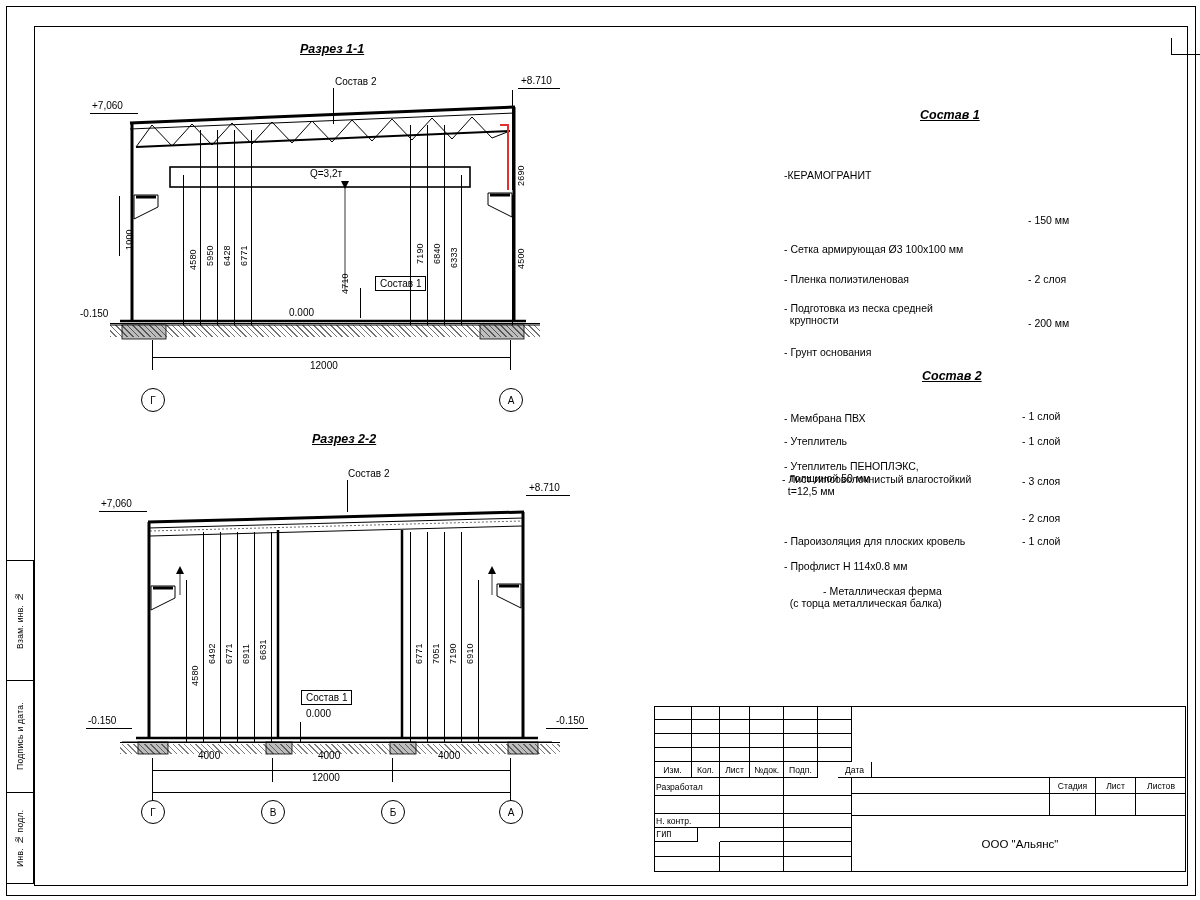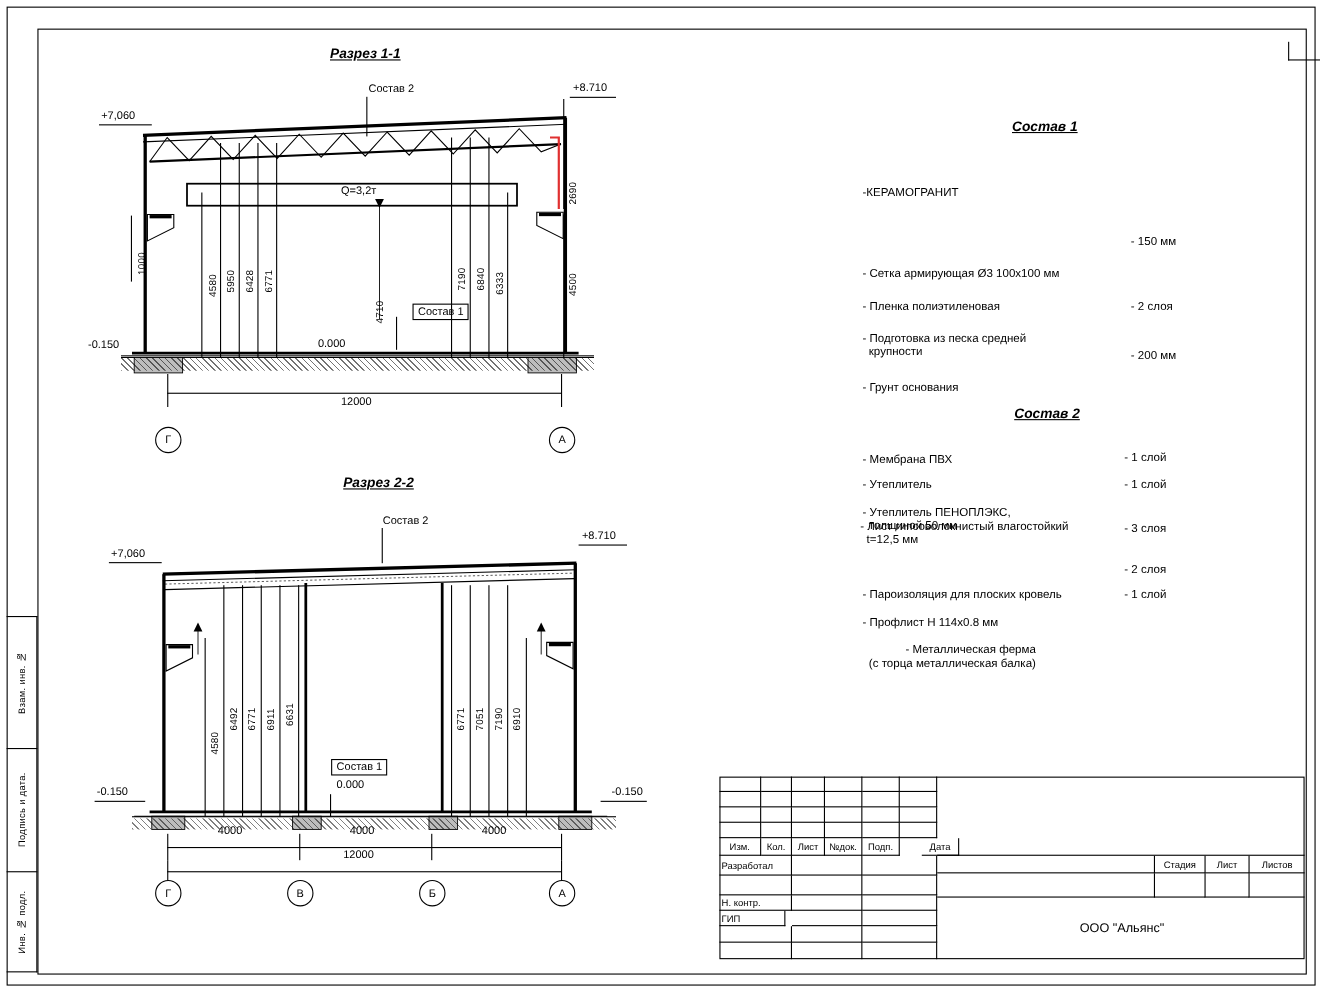--- a/index.html
+++ b/index.html
@@ -329,21 +329,21 @@
     <div class="tc" style="left:130px;top:72px;width:68px;height:18px;"></div>
 
     <div class="tc" style="left:0;top:90px;width:66px;height:18px;"></div>
     <div class="tc" style="left:66px;top:90px;width:64px;height:18px;"></div>
     <div class="tc" style="left:130px;top:90px;width:68px;height:18px;"></div>
 
     <div class="tc" style="left:0;top:108px;width:66px;height:14px;">Н. контр.</div>
     <div class="tc" style="left:66px;top:108px;width:64px;height:14px;"></div>
     <div class="tc" style="left:130px;top:108px;width:68px;height:14px;"></div>
 
-    <div class="tc" style="left:0;top:122px;width:60px;height:14px;">ГИП</div>
+    <div class="tc" style="left:0;top:122px;width:44px;height:14px;font-family:Liberation Mono, monospace;">ГИП</div>
     <div class="tc" style="left:66px;top:122px;width:64px;height:14px;"></div>
     <div class="tc" style="left:130px;top:122px;width:68px;height:14px;"></div>
 
     <div class="tc" style="left:0;top:136px;width:66px;height:15px;"></div>
     <div class="tc" style="left:66px;top:136px;width:64px;height:15px;"></div>
     <div class="tc" style="left:130px;top:136px;width:68px;height:15px;"></div>
 
     <div class="tc" style="left:0;top:151px;width:66px;height:15px;border-bottom:none;"></div>
     <div class="tc" style="left:66px;top:151px;width:64px;height:15px;border-bottom:none;"></div>
     <div class="tc" style="left:130px;top:151px;width:68px;height:15px;border-bottom:none;"></div>

